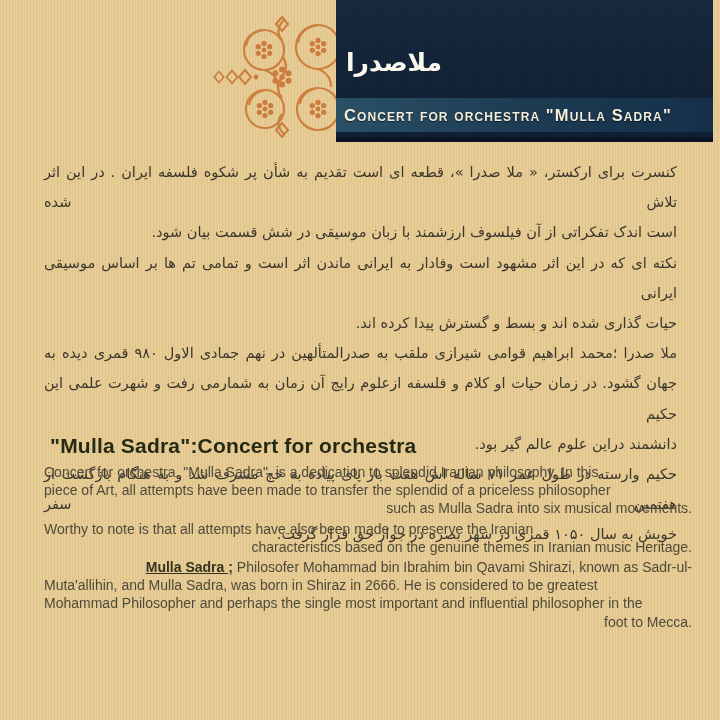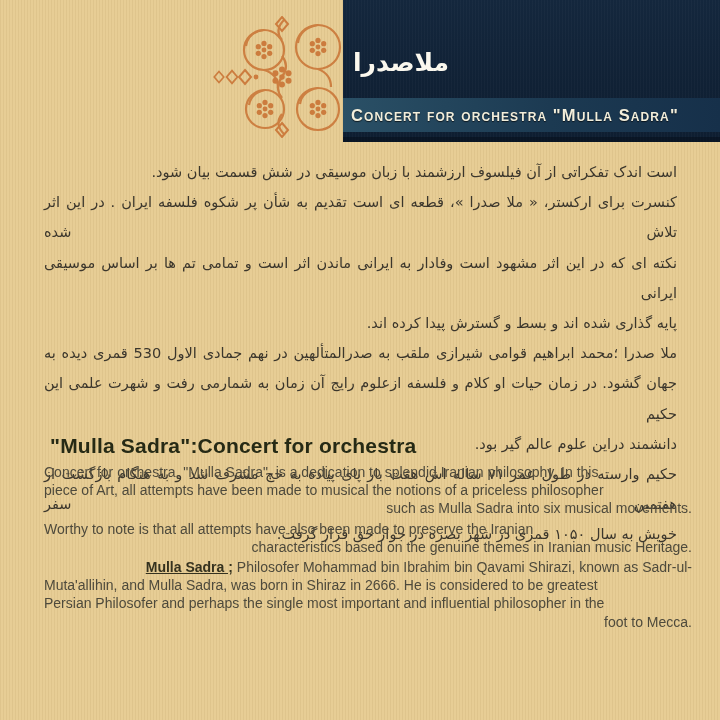--- a/index.html
+++ b/index.html
@@ -6,21 +6,21 @@
   .page{
     position:relative;width:720px;height:720px;overflow:hidden;
     background:
       repeating-linear-gradient(90deg, rgba(151,120,62,0.10) 0 1px, rgba(0,0,0,0) 1px 3px),
       #e7cd95;
     font-family:"Liberation Sans", sans-serif;
   }
 
   
   .band{
-    position:absolute;left:343px;top:0;width:377px;height:142px;
+    position:absolute;left:336px;top:0;width:377px;height:142px;
     background:
       repeating-linear-gradient(90deg, rgba(255,255,255,0.025) 0 1px, rgba(0,0,0,0) 1px 3px),
       linear-gradient(180deg,#14273d 0%,#102135 60%,#0e1e31 100%);
   }
   .band::after{
     content:"";position:absolute;left:0;right:0;bottom:0;height:5px;
     background:rgba(7,15,28,0.6);
   }
   .fa-title{
     position:absolute;left:10px;top:48px;
@@ -129,46 +129,46 @@
   </svg>
 
   <div class="band">
     <div class="fa-title">ملاصدرا</div>
     <div class="strip">
       <span class="en-title">Concert for orchestra "Mulla Sadra"</span>
     </div>
   </div>
 
   <div class="fa-text">
+    <div class="fa-line">کنسرت برای ارکستر، « ملا صدرا »، قطعه ای است تقدیم به شأن پر شکوه فلسفه ایران . در این اثر تلاش شده</div>
     <div class="fa-line end">است اندک تفکراتی از آن فیلسوف ارزشمند با زبان موسیقی در شش قسمت بیان شود.</div>
-    <div class="fa-line">کنسرت برای ارکستر، « ملا صدرا »، قطعه ای است تقدیم به شأن پر شکوه فلسفه ایران . در این اثر تلاش شده</div>
     <div class="fa-line">نکته ای که در این اثر مشهود است وفادار به ایرانی ماندن اثر است و تمامی تم ها بر اساس موسیقی ایرانی</div>
-    <div class="fa-line end">پایه گذاری شده اند و بسط و گسترش پیدا کرده اند.</div>
-    <div class="fa-line"><span class="fa-lead">ملا صدرا</span><span> ؛محمد ابراهیم قوامی شیرازی ملقب به صدرالمتألهین در نهم جمادی الاول 530 قمری دیده به</span></div>
+    <div class="fa-line end">حیات گذاری شده اند و بسط و گسترش پیدا کرده اند.</div>
+    <div class="fa-line"><span class="fa-lead">ملا صدرا</span><span> ؛محمد ابراهیم قوامی شیرازی ملقب به صدرالمتألهین در نهم جمادی الاول ۹۸۰ قمری دیده به</span></div>
     <div class="fa-line">جهان گشود. در زمان حیات او کلام و فلسفه ازعلوم رایج آن زمان به شمارمی رفت و شهرت علمی این حکیم</div>
     <div class="fa-line end">دانشمند دراین علوم عالم گیر بود.</div>
     <div class="fa-line">حکیم وارسته در طول عمر ۷۱ ساله اش هفت بار پای پیاده به حج مشرف شد و به هنگام بازگشت از هفتمین سفر</div>
     <div class="fa-line end">خویش به سال ۱۰۵۰ قمری در شهر بصره در جوار حق قرار گرفت.</div>
   </div>
 
   <div class="en-text">
     <div class="en-heading">"Mulla Sadra":Concert for orchestra</div>
 
     <div class="en-par">
       <div class="en-line">Concert for orchestra, "Mulla Sadra", is a dedication to splendid Iranian philosophy. In this</div>
-      <div class="en-line">piece of Art, all attempts have been made to musical the notions of a priceless philosopher</div>
+      <div class="en-line">piece of Art, all attempts have been made to transfer the splendid of a priceless philosopher</div>
       <div class="en-line ind">such as Mulla Sadra into six musical movements.</div>
     </div>
 
     <div class="en-par">
       <div class="en-line">Worthy to note is that all attempts have also been made to preserve the Iranian</div>
       <div class="en-line ind">characteristics based on the genuine themes in Iranian music Heritage.</div>
     </div>
 
     <div class="en-par">
       <div class="en-line ind"><span class="en-lead">Mulla Sadra ;</span><span> Philosofer Mohammad bin Ibrahim bin Qavami Shirazi, known as Sadr-ul-</span></div>
       <div class="en-line">Muta'allihin, and Mulla Sadra, was born in Shiraz in 2666. He is considered to be greatest</div>
-      <div class="en-line">Persian Philosofer and perhaps the single most important and influential philosopher in the</div>
+      <div class="en-line">Mohammad Philosopher and perhaps the single most important and influential philosopher in the</div>
       <div class="en-line ind">foot to Mecca.</div>
     </div>
   </div>
 
 </div>
 
 </body></html>

